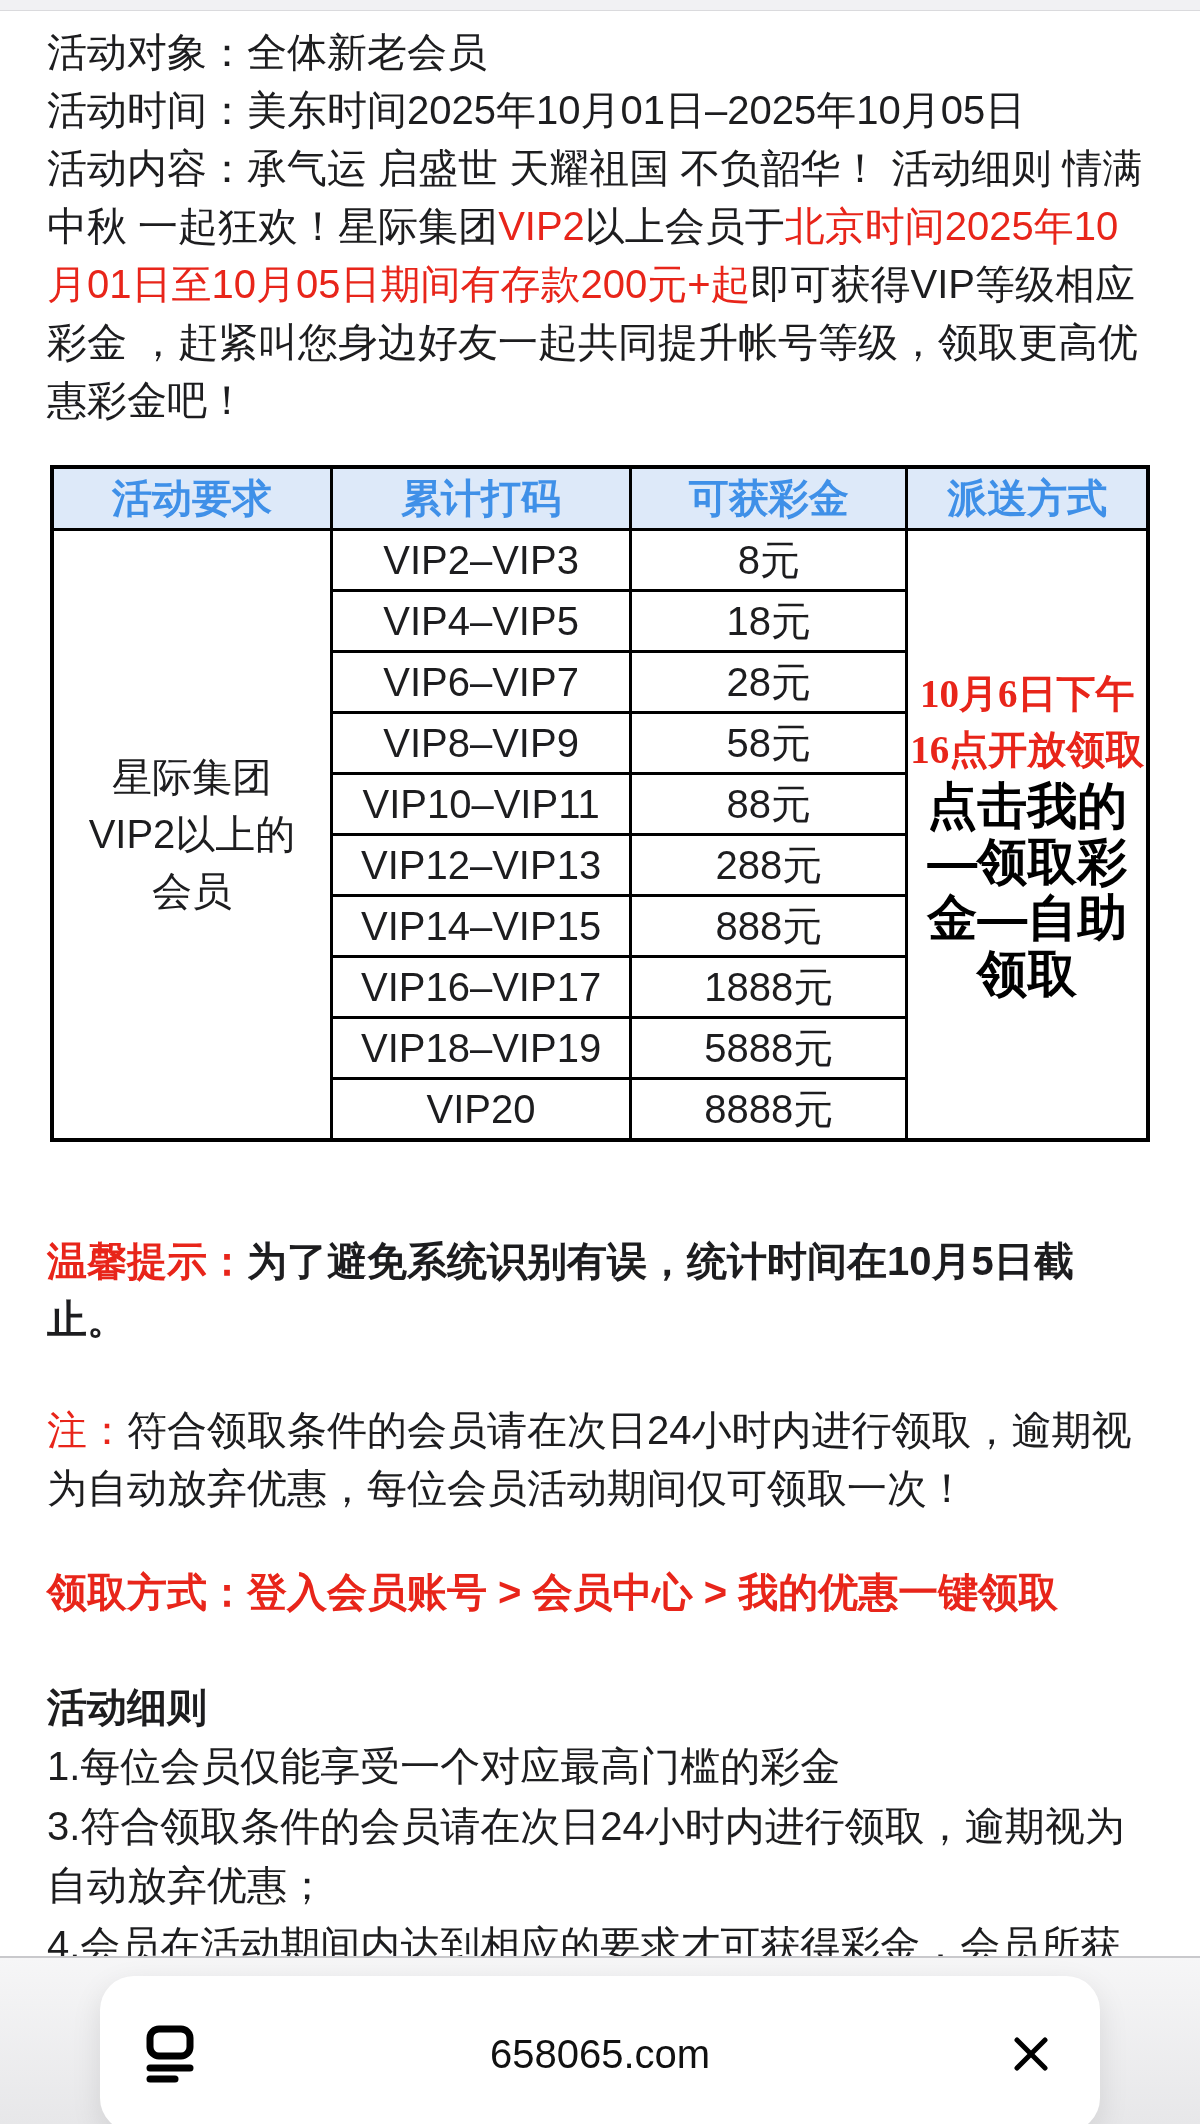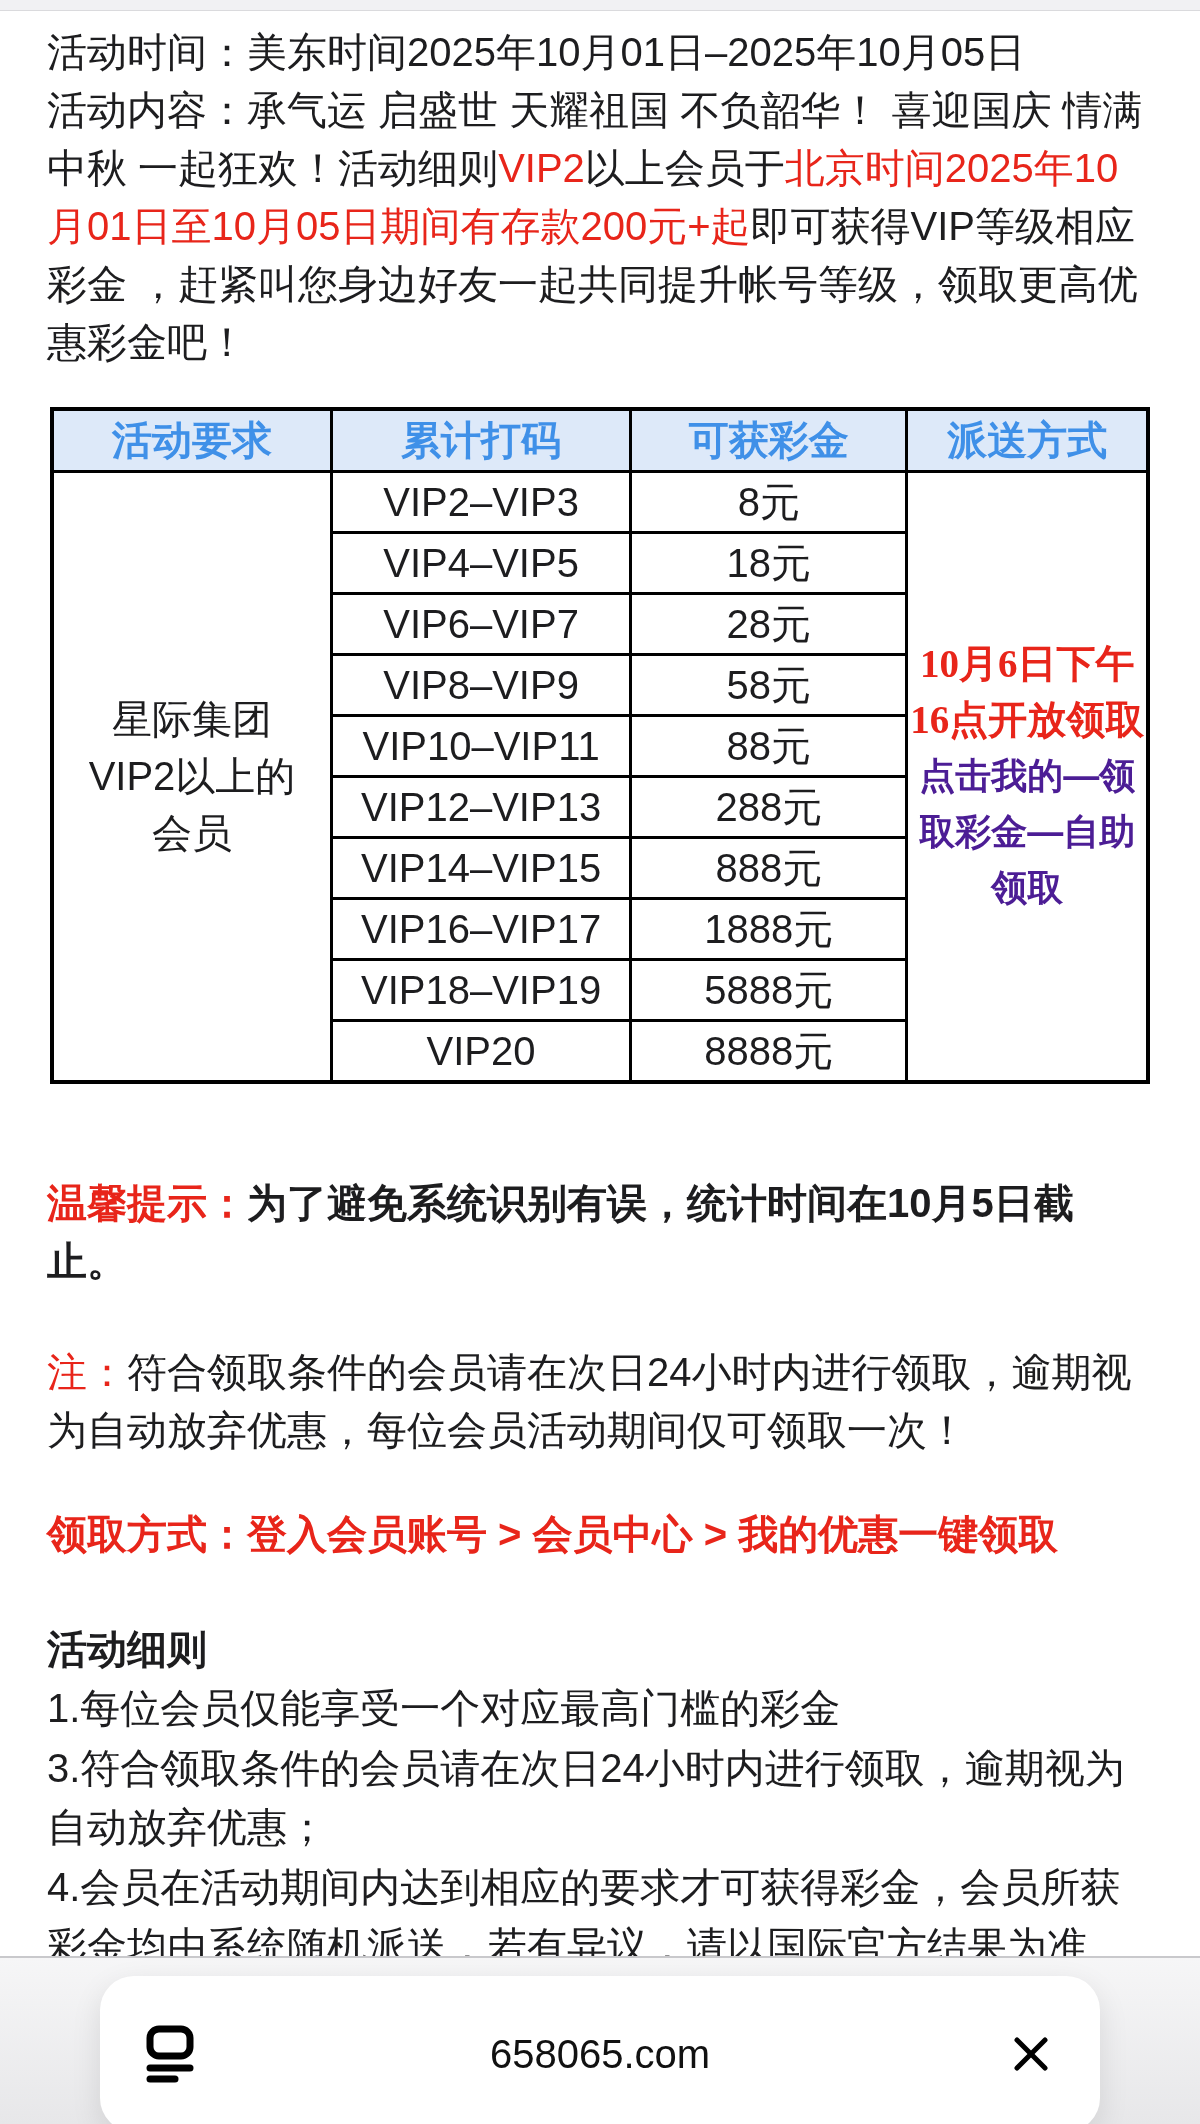--- a/index.html
+++ b/index.html
@@ -53,23 +53,23 @@
   .req-inner { max-width: 235px; margin: 0 auto; line-height: 57px; }
   td.delivery-cell { vertical-align: middle; padding: 0 4px; }
   .d-red {
     color: #e8251a;
     font-weight: bold;
     font-size: 39px;
     line-height: 56px;
     font-family: Liberation Serif, serif;
   }
   .d-blue {
-    color: #4c1d95;
+    color: #000000;
     font-weight: bold;
-    font-size: 36px;
+    font-size: 50px;
     line-height: 56px;
   }
 
   
   .tip      { margin: 90px 0 0 0; font-weight: bold; }
   .note     { margin: 53px 0 0 0; }
   .claim    { margin: 46px 0 0 0; color: #e8251a; font-weight: bold; }
   .rules-title { margin: 57px 0 0 0; font-weight: bold; }
   .rule { margin: 1px 0 0 0; line-height: 59px; }
 
@@ -115,22 +115,23 @@
   }
 </style>
 </head>
 <body>
 
 <div class="top-strip"></div>
 
 <div class="content">
 
   <div class="intro">
+    <p><span>活动对象：</span><span>全体新老会员</span></p>
     <p><span>活动时间：</span><span>美东时间2025年10月01日–2025年10月05日</span></p>
-    <p><span>活动内容：</span><span>承气运 启盛世 天耀祖国 不负韶华！ 喜迎国庆 情满中秋 一起狂欢！活动细则</span><span class="red">VIP2</span><span>以上会员于</span><span class="red">北京时间2025年10月01日至10月05日期间有存款200元+起</span><span>即可获得VIP等级相应彩金 ，赶紧叫您身边好友一起共同提升帐号等级，领取更高优惠彩金吧！</span></p>
+    <p><span>活动内容：</span><span>承气运 启盛世 天耀祖国 不负韶华！ 活动细则 情满中秋 一起狂欢！星际集团</span><span class="red">VIP2</span><span>以上会员于</span><span class="red">北京时间2025年10月01日至10月05日期间有存款200元+起</span><span>即可获得VIP等级相应彩金 ，赶紧叫您身边好友一起共同提升帐号等级，领取更高优惠彩金吧！</span></p>
   </div>
 
   <table class="bonus">
     <colgroup>
       <col style="width:25.5%">
       <col style="width:27.3%">
       <col style="width:25.2%">
       <col style="width:22%">
     </colgroup>
     <thead>

